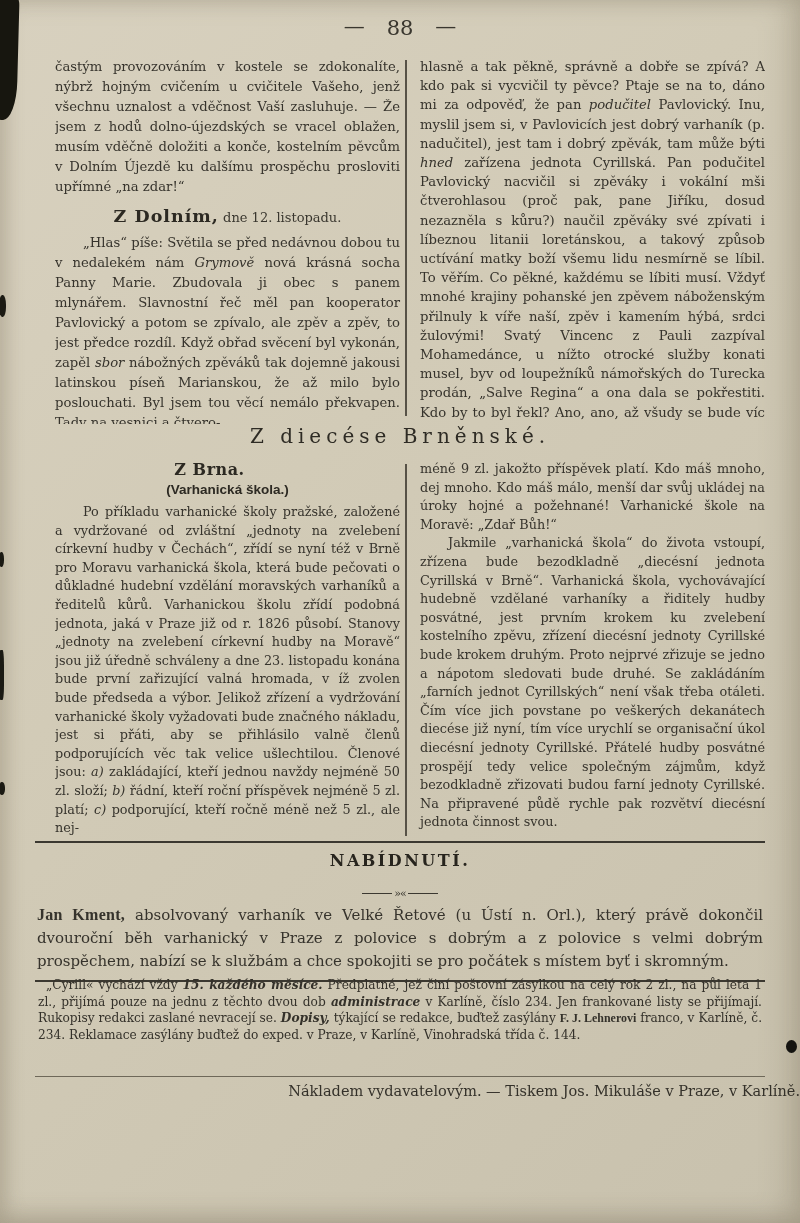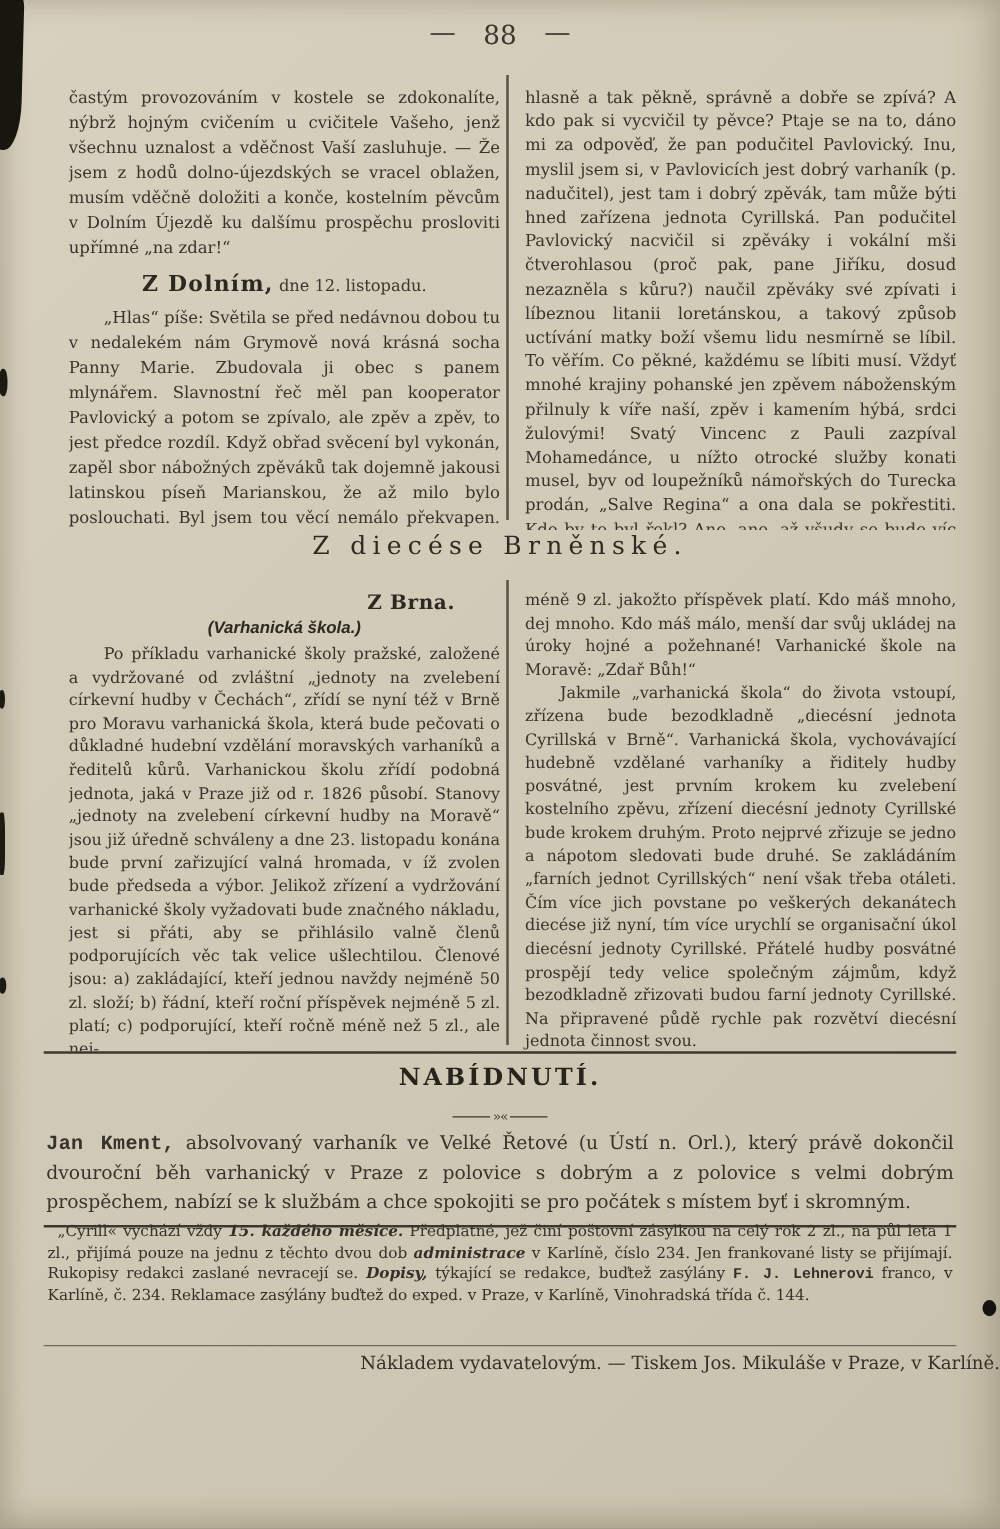--- a/index.html
+++ b/index.html
@@ -11,51 +11,51 @@
     font-family:"DejaVu Serif", serif;
     color:#36332c;
   }
   
   .page-head{position:absolute;top:16px;left:0;width:100%;text-align:center;font-size:21px;color:#3a372f;}
   .page-head .dash{margin:0 22px;position:relative;top:-2px;}
   
   .cols{position:absolute;left:55px;width:710px;display:flex;justify-content:space-between;overflow:hidden;}
   .row-s1{top:57px;height:367px;}
   .row-s2{top:460px;height:381px;}
-  .col{width:345px;margin-top:12px;}
+  .col{width:345px;}
   .vrule{position:absolute;left:405px;width:1.5px;background:#575247;}
   .vrule-1{top:60px;height:356px;}
   .vrule-2{top:464px;height:372px;}
   
   .txt{ text-align:justify; }
   .s1-left{font-size:13.2px;line-height:20px;}
   .s1-right{font-size:13.2px;line-height:19.2px;}
   .s2-txt{font-size:12.8px;line-height:18.6px;}
   .indent{text-indent:28px;}
-  .seg-i{}
+  .seg-i{font-style:italic;}
   .seg-bi{font-weight:bold;font-style:italic;}
-  .seg-bs{font-weight:bold;font-family:Liberation Mono, monospace;font-size:.98em;}
+  .seg-bs{font-weight:bold;font-family:Liberation Serif, serif;font-size:.98em;}
   
   .lipnik{margin:9px 0 7px 0;text-align:center;}
   .lipnik .t{font-weight:bold;font-size:17.5px;letter-spacing:1px;color:#2c2922;}
   .lipnik .d{font-size:13px;color:#3a372f;text-align:right;}
   .h-diecese{position:absolute;top:424px;left:0;width:100%;text-align:center;
              font-size:20px;letter-spacing:5px;color:#2e2b24;}
-  .h-brno{text-align:right;padding-right:36px;font-weight:bold;font-size:16px;color:#2c2922;letter-spacing:.5px;}
+  .h-brno{text-align:center;padding-right:36px;font-weight:bold;font-size:16px;color:#2c2922;letter-spacing:.5px;}
   .h-school{text-align:center;font-weight:bold;font-family:"Liberation Sans",sans-serif;
-            font-size:13.5px;color:#2c2922;margin:3px 0 6px 0;font-style:italic;}
+            font-size:13.5px;color:#2c2922;margin:3px 0 6px 0;}
   .p-gap{margin-top:5px;}
   
   .hrule{position:absolute;left:35px;width:730px;background:#3b3830;}
   .hrule-1{top:841px;height:2px;}
   .hrule-2{top:980px;height:2.2px;}
   .hrule-3{top:1076px;height:1px;background:#6e6859;}
   
   .offer-title{position:absolute;top:851px;left:0;width:100%;text-align:center;
-               font-weight:bold;font-size:19px;letter-spacing:2.5px;color:#27241d;}
+               font-weight:bold;font-size:16px;letter-spacing:2.5px;color:#27241d;}
   .ornament{position:absolute;top:887px;left:0;width:100%;display:flex;align-items:center;justify-content:center;}
   .ornament .line{width:30px;height:1.4px;background:#3b3830;}
   .ornament .glyph{font-size:11px;margin:0 2px;color:#3b3830;letter-spacing:-1px;}
   .offer-body{position:absolute;top:903px;left:37px;width:726px;font-size:15px;line-height:23px;text-align:justify;}
   .offer-body .seg-bs{font-size:16px;letter-spacing:.3px;}
   
   .fineprint{position:absolute;top:977px;left:38px;width:724px;font-size:12.2px;line-height:16.6px;
              text-align:justify;text-indent:8px;color:#34312a;}
   .supplement{position:absolute;top:1051px;left:0;width:100%;display:flex;align-items:center;justify-content:center;}
   .supplement .label{font-family:"Liberation Sans",sans-serif;font-weight:bold;font-size:15px;

